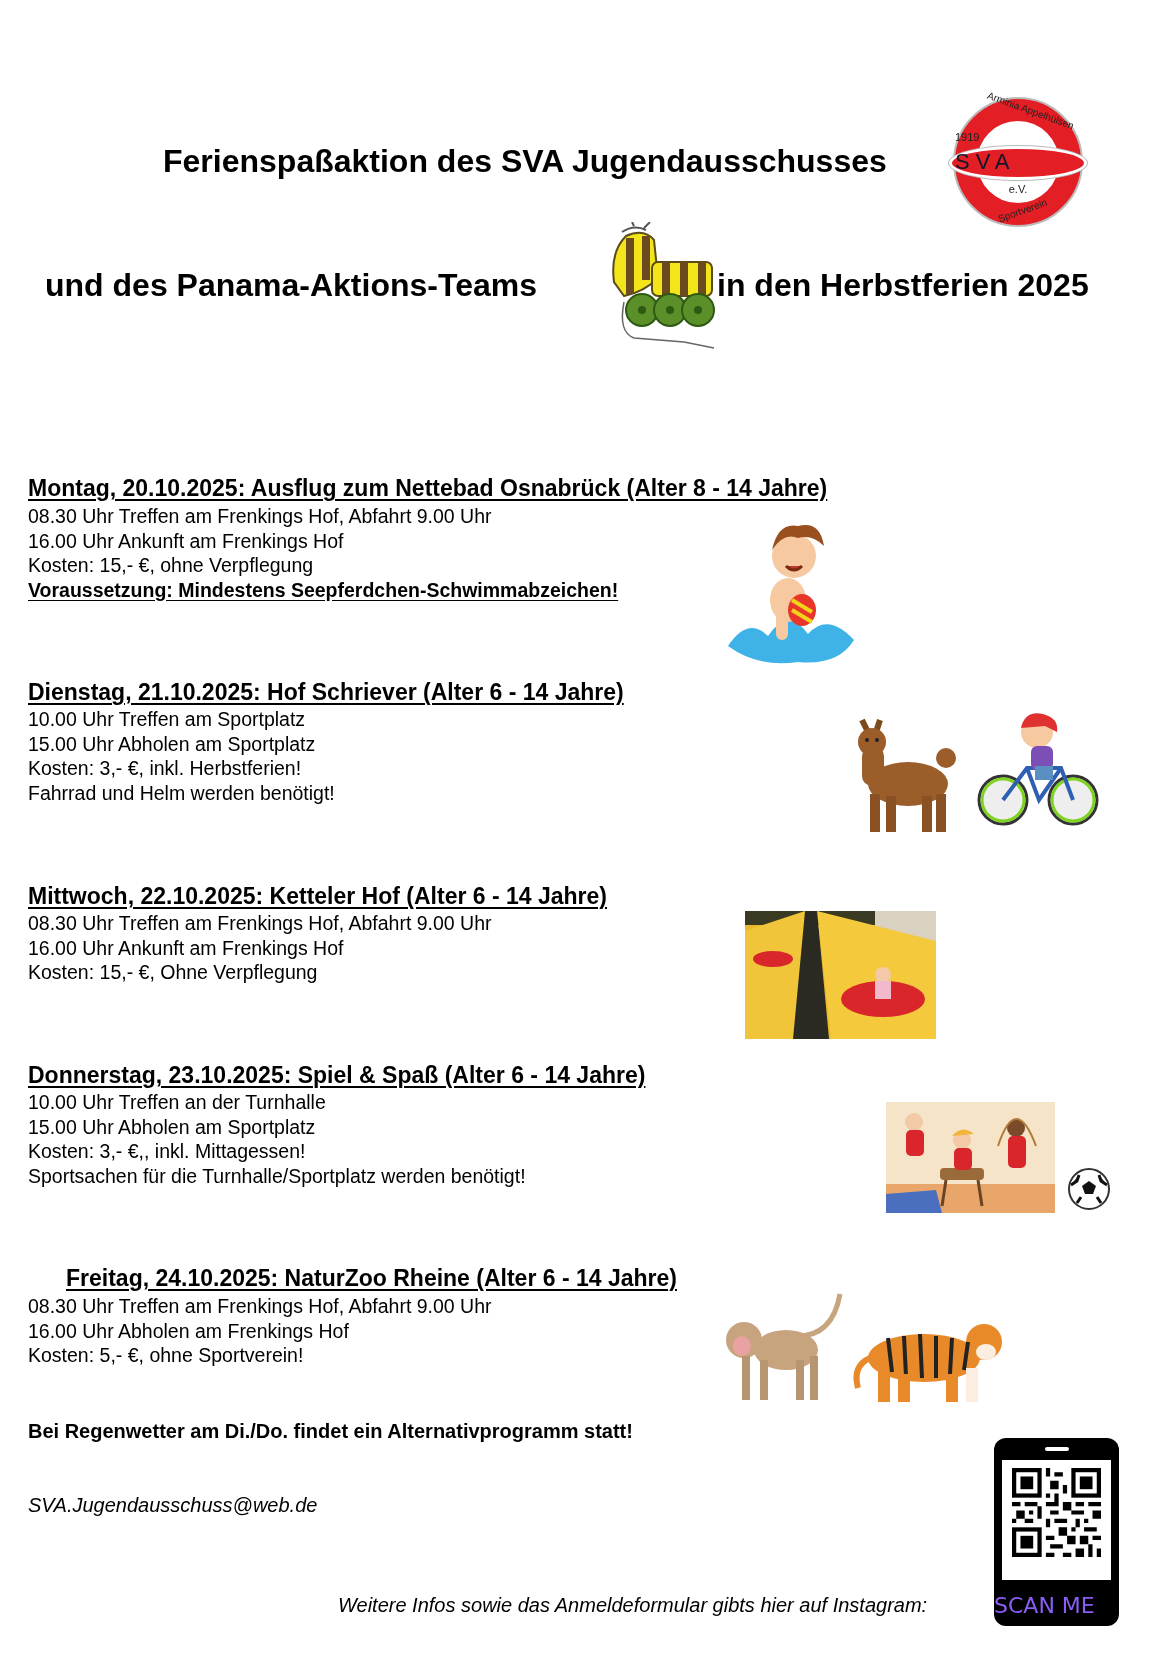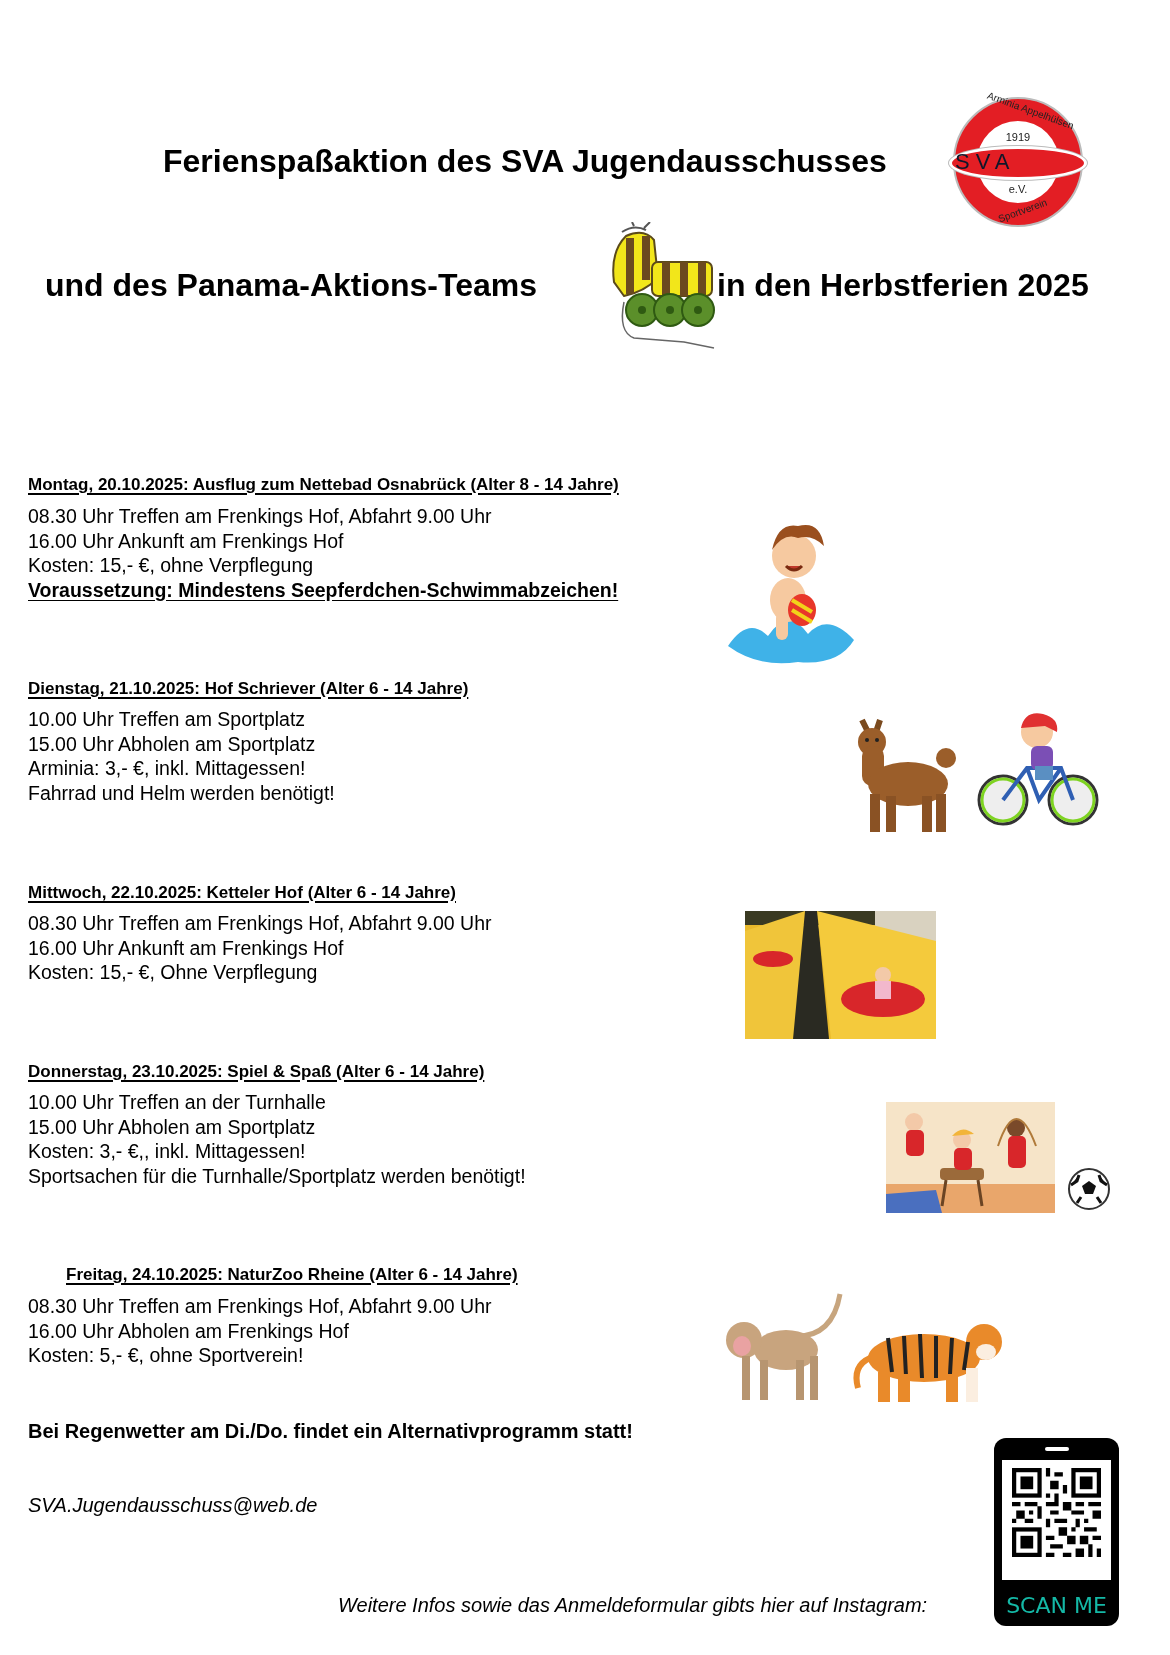--- a/index.html
+++ b/index.html
@@ -1,36 +1,36 @@
 <!DOCTYPE html>
 <html><head>
 <meta charset="utf-8">
 <style>
   html,body{margin:0;padding:0;background:#fff;}
   body{width:1170px;height:1655px;position:relative;overflow:hidden;font-family:"Liberation Sans",sans-serif;color:#000;}
   .abs{position:absolute;}
   .title{font-weight:bold;font-size:32px;white-space:nowrap;}
-  .sec-h{font-weight:bold;font-size:17px;text-decoration:underline;text-underline-offset:3px;text-decoration-thickness:2px;white-space:nowrap;}
+  .sec-h{font-weight:bold;font-size:23px;text-decoration:underline;text-underline-offset:3px;text-decoration-thickness:2px;white-space:nowrap;}
   .line{font-size:19.5px;line-height:24.5px;white-space:nowrap;}
   .line.bold-u{font-weight:bold;text-decoration:underline;text-underline-offset:3px;}
   .note{font-weight:bold;font-size:20px;white-space:nowrap;}
   .email{font-weight:normal;font-style:italic;font-size:20px;white-space:nowrap;}
   .insta{font-style:italic;font-size:20px;white-space:nowrap;}
   .logo{width:130px;height:130px;border-radius:50%;background:#e31e24;border:2px solid #bbb;position:absolute;box-sizing:border-box;}
   .logo .inner{position:absolute;left:22px;top:22px;width:82px;height:82px;border-radius:50%;background:#fff;}
   .logo .band{position:absolute;left:-6px;top:47px;width:138px;height:34px;border-radius:50%;background:#e31e24;border:3px solid #fff;box-sizing:border-box;box-shadow:0 0 0 1px #bbb;}
   .logo .sva{position:absolute;left:0;top:50px;width:126px;text-align:left;font-size:22px;letter-spacing:6px;color:#0f172a;}
-  .logo .yr{position:absolute;left:0;top:32px;width:126px;text-align:center;font-size:11px;color:#222;}
+  .logo .yr{position:absolute;left:0;top:32px;width:126px;font-size:11px;color:#222;}
   .logo .ev{position:absolute;left:0;top:84px;width:126px;text-align:center;font-size:11px;color:#222;}
   .logo .arc1{position:absolute;left:30px;top:6px;font-size:10px;color:#222;transform:rotate(20deg);}
   .logo .arc2{position:absolute;left:42px;top:106px;font-size:10px;color:#222;transform:rotate(-20deg);}
   .phone{position:absolute;background:#000;border-radius:12px;}
   .phone .screen{position:absolute;left:8px;top:22px;right:8px;bottom:46px;background:#fff;}
   .phone .speaker{position:absolute;left:50%;top:9px;width:24px;height:4px;margin-left:-12px;background:#fff;border-radius:2px;}
-  .phone .scan{position:absolute;left:0;right:0;bottom:8px;text-align:center;color:#14b8a6;font-size:22px;font-family:"DejaVu Sans",sans-serif;}
+  .phone .scan{position:absolute;left:0;right:0;bottom:8px;text-align:left;color:#8b5cf6;font-size:22px;font-family:"DejaVu Sans",sans-serif;}
   .qr{position:absolute;left:10px;top:8px;right:10px;bottom:12px;}
 </style>
 </head>
 <body>
 
 <div class="abs title" style="left:128px;top:143px;margin-left:35px;">Ferienspaßaktion des SVA Jugendausschusses</div>
 
 <div class="logo" style="left:953px;top:97px;">
   <div class="inner"></div>
   <div class="arc1">Arminia Appelhülsen</div>
@@ -81,21 +81,21 @@
     <path d="M64 84 L84 96 M64 94 L84 106" stroke="#f2d21a" stroke-width="4"></path>
     <rect x="48" y="96" width="12" height="28" rx="6" fill="#f6c9a0"></rect>
   </svg>
 </div>
 
 <div>
   <div class="abs sec-h" style="left:28px;top:679px;">Dienstag, 21.10.2025: Hof Schriever (Alter 6 - 14 Jahre)</div>
   <div class="abs" style="left:28px;top:707px;">
     <div class="line">10.00 Uhr Treffen am Sportplatz</div>
     <div class="line">15.00 Uhr Abholen am Sportplatz</div>
-    <div class="line">Arminia: 3,- €, inkl. Mittagessen!</div>
+    <div class="line">Kosten: 3,- €, inkl. Herbstferien!</div>
     <div class="line">Fahrrad und Helm werden benötigt!</div>
   </div>
   <svg class="abs" style="left:852px;top:716px;" width="106" height="118" viewBox="0 0 106 118">
     <path d="M10 4 L16 16 M28 4 L24 16" stroke="#7a4a1e" stroke-width="6"></path>
     <ellipse cx="20" cy="26" rx="14" ry="14" fill="#9b5e2a"></ellipse>
     <rect x="10" y="30" width="22" height="40" rx="10" fill="#9b5e2a"></rect>
     <ellipse cx="56" cy="68" rx="40" ry="22" fill="#9b5e2a"></ellipse>
     <circle cx="94" cy="42" r="10" fill="#9b5e2a"></circle>
     <rect x="18" y="78" width="10" height="38" fill="#8a5224"></rect>
     <rect x="34" y="80" width="10" height="36" fill="#8a5224"></rect>

